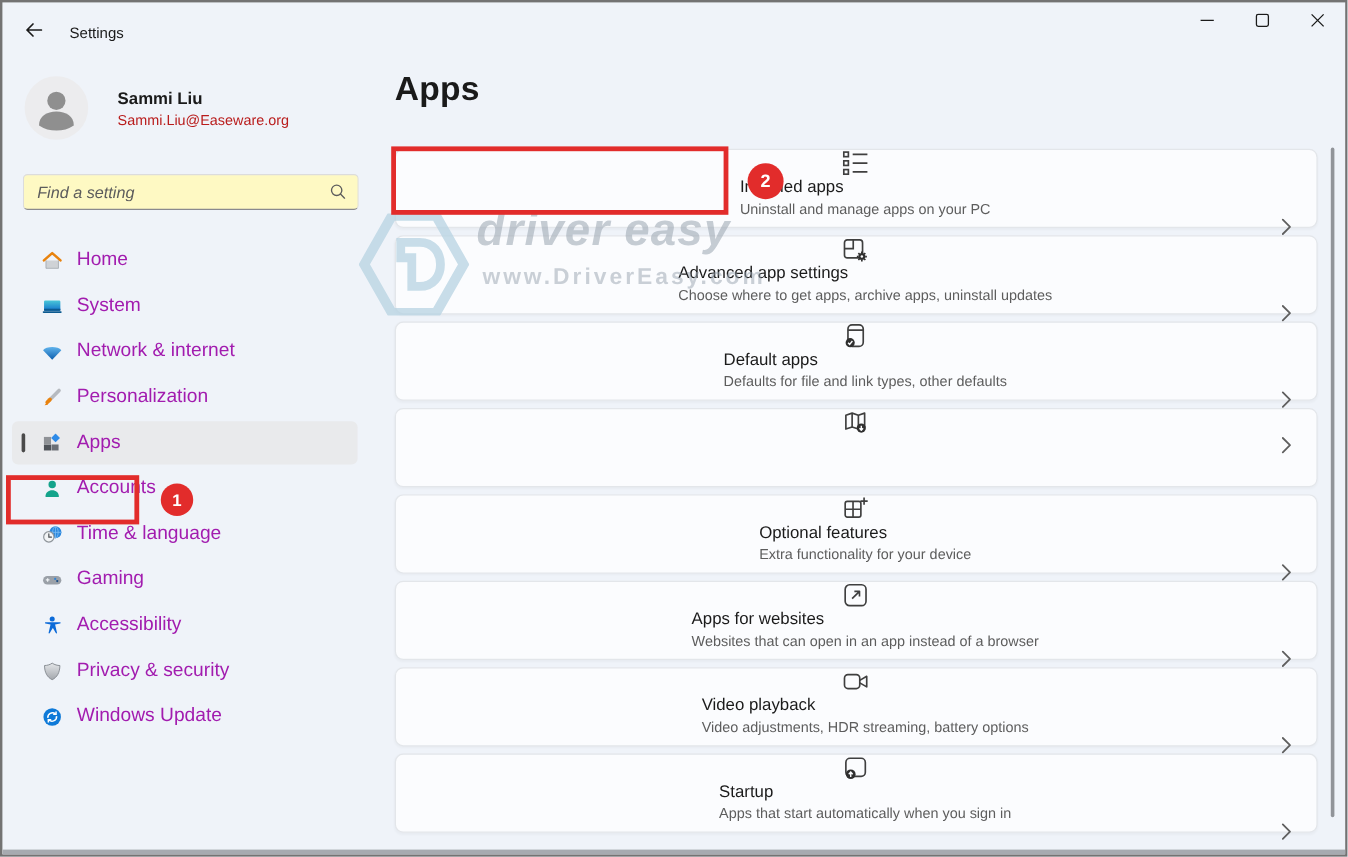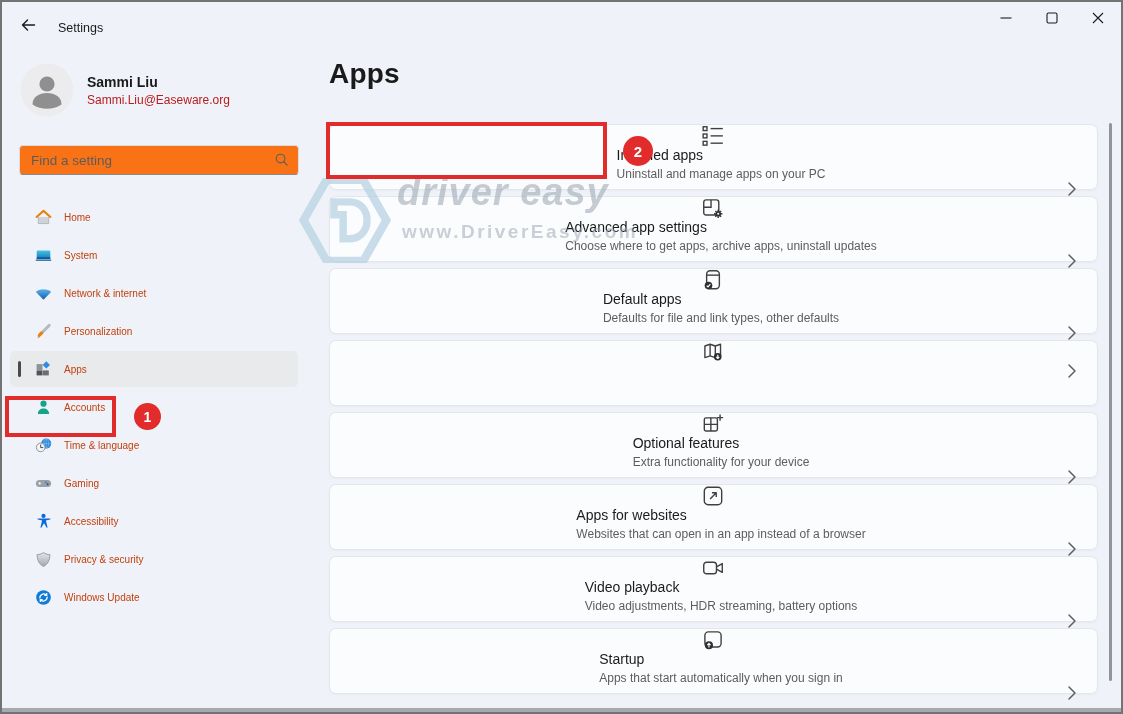--- a/index.html
+++ b/index.html
@@ -10,41 +10,41 @@
   }
   
   .titlebar { position:absolute; left:0; top:0; right:0; height:36px; }
   .back-btn { position:absolute; left:13px; top:12px; width:26px; height:26px; display:flex; align-items:center; justify-content:center; border-radius:4px; cursor:pointer; }
   .tb-title { position:absolute; left:56px; top:19px; font-size:12.5px; color:#1b1b1b; }
   .win-controls { position:absolute; right:0; top:0; height:34px; display:flex; }
   .win-btn { width:46px; height:34px; display:flex; align-items:center; justify-content:center; }
   
   .profile { position:absolute; left:18px; top:61px; display:flex; align-items:center; cursor:pointer; }
   .avatar { width:54px; height:54px; }
-  .profile-text { margin-left:13px; }
+  .profile-text { margin-left:24px; }
   .profile-name { font-size:14px; font-weight:bold; color:#1a1a1a; }
   .profile-email { font-size:12px; color:#b91c1c; margin-top:3px; }
   .searchbox { position:absolute; left:17px; top:143px; width:280px; height:30px; }
   .searchbox input {
     width:100%; height:100%; border:1px solid #dcdcdc; border-bottom-color:#8a8a8e;
-    border-radius:4px; background:#f97316; font-size:13.5px; color:#3a3a3a;
-    padding:0 34px 0 11px; outline:none; font-family:"Liberation Sans", sans-serif;
+    border-radius:4px; background:#fef9c3; font-size:13.5px; color:#3a3a3a;
+    padding:0 34px 0 11px; outline:none; font-family:"Liberation Sans", sans-serif;font-style:italic;
   }
   .searchbox input::placeholder { color:#5c5c5c; opacity:1; }
   .search-glyph { position:absolute; right:10px; top:7px; width:15px; height:15px; pointer-events:none; }
   .nav { position:absolute; left:0; top:195px; width:304px; }
   .nav-item {
     position:relative; height:36px; margin:2px 8px; border-radius:5px;
     display:flex; align-items:center; padding-left:25px; cursor:pointer;
   }
   .nav-item.selected { background:#e9eaec; }
   .accent-pill { position:absolute; left:8px; top:50%; transform:translateY(-50%); width:3px; height:16px; border-radius:2px; background:var(--accent-pill,#4a4a4a); }
   .nav-icon { width:17px; height:17px; flex:0 0 17px; display:flex; }
   .nav-icon svg { width:17px; height:17px; }
-  .nav-label { margin-left:12px; font-size:10px; color:#c2410c; }
+  .nav-label { margin-left:12px; font-size:16px; color:#a21caf; }
   
   .page-title { position:absolute; left:327px; top:56px; font-size:28px; font-weight:bold; color:#1a1a1a; letter-spacing:0.2px; }
   .cards { position:absolute; left:327px; top:122px; width:769px; z-index:1; }
   .card {
     height:66px; margin-bottom:6px; background:#fbfcfe; border:1px solid #e3e6ea;
     border-radius:7px; display:flex; align-items:center; padding:0 20px 0 18px;
     box-shadow:0 1px 2px rgba(0,0,0,0.03); cursor:pointer;flex-direction:column;
   }
   .card-icon { width:22px; height:22px; flex:0 0 22px; display:flex; }
   .card-icon svg { width:22px; height:22px; }

